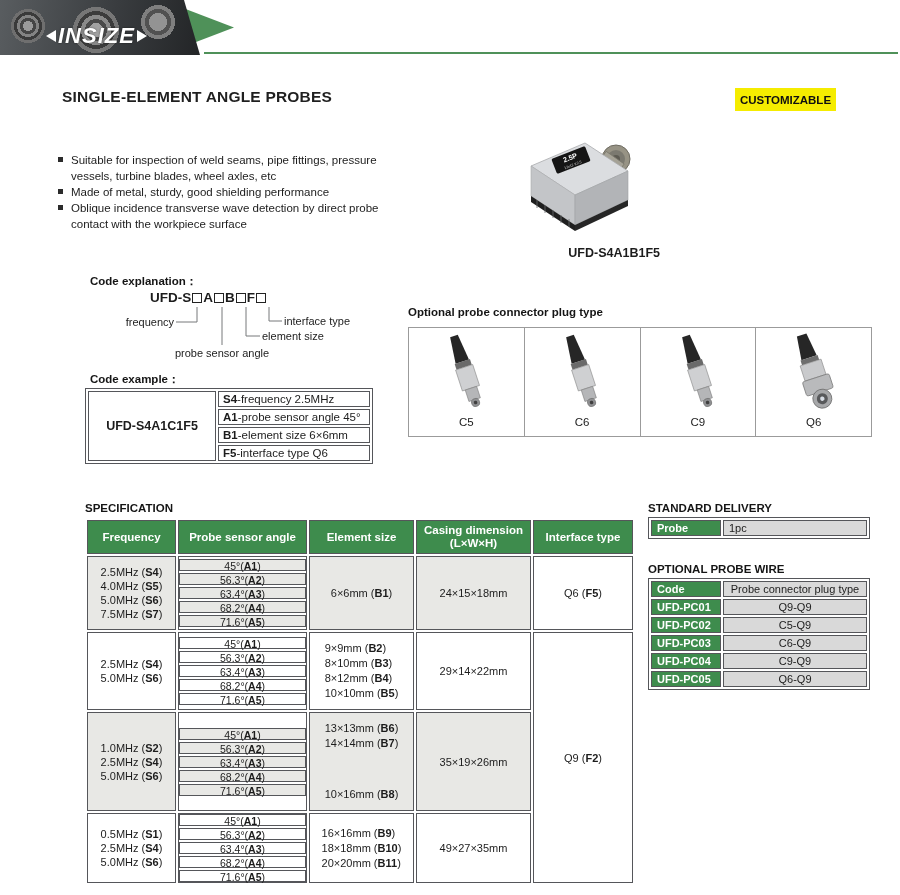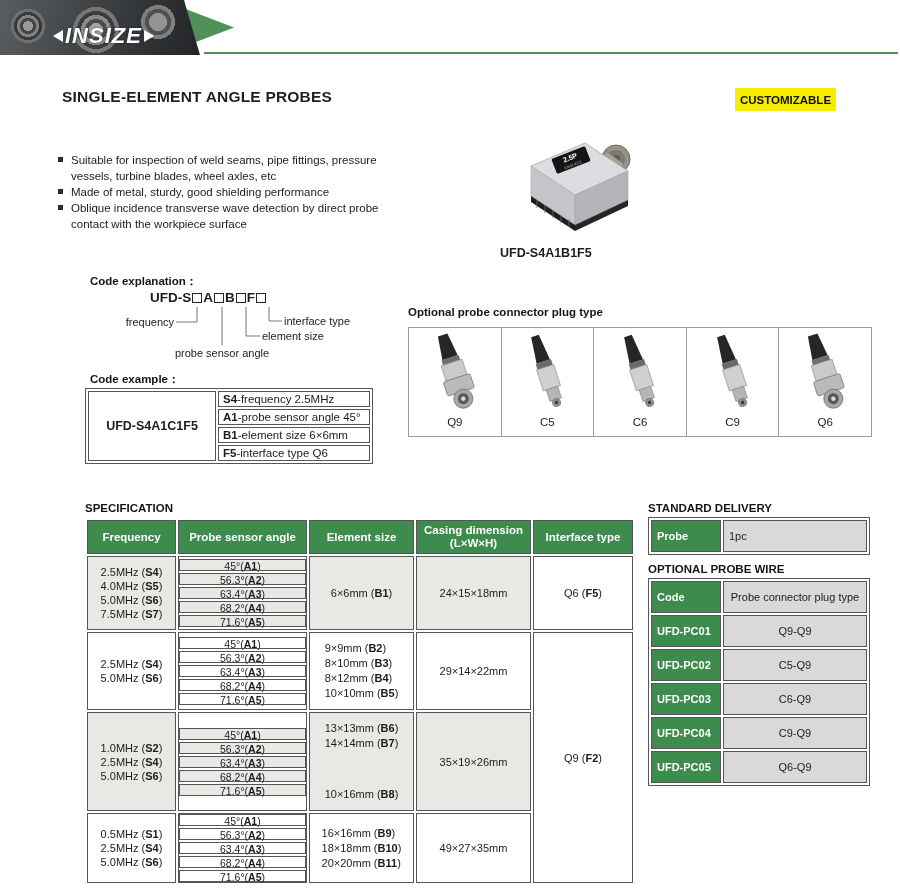--- a/index.html
+++ b/index.html
@@ -14,39 +14,39 @@
   .banner-line{position:absolute;left:204px;top:52px;width:694px;height:2px;background:var(--banner-green)}
   .banner-chevron{position:absolute;left:162px;top:0;width:72px;height:55px;background:var(--banner-green);
     clip-path:polygon(0 0,100% 50%,0 100%);z-index:1}
   .banner-photo{position:absolute;left:0;top:0;width:200px;height:55px;z-index:2;
     clip-path:polygon(0 0,184px 0,200px 55px,0 55px);
     background-image:
       radial-gradient(circle at 28px 26px,#9a9a9a 0 5px,#454545 5px 8px,#838383 8px 11px,#3a3a3a 11px 14px,#6f6f6f 14px 17px,rgba(0,0,0,0) 17px),
       radial-gradient(circle at 96px 30px,#a2a2a2 0 7px,#4a4a4a 7px 11px,#8a8a8a 11px 15px,#3c3c3c 15px 19px,#767676 19px 23px,rgba(0,0,0,0) 23px),
       radial-gradient(circle at 158px 22px,#939393 0 9px,#515151 9px 13px,#7f7f7f 13px 17px,rgba(0,0,0,0) 17px),
       linear-gradient(100deg,#595d60 0%,#3a3d40 55%,#232527 100%);}
-  .logo{position:absolute;left:53px;top:23px;z-index:3;color:#fff;font-weight:bold;font-style:italic;
+  .logo{position:absolute;left:46px;top:23px;z-index:3;color:#fff;font-weight:bold;font-style:italic;
     font-size:22px;letter-spacing:1px;display:flex;align-items:center;gap:2px;text-shadow:0 0 2px rgba(0,0,0,.6)}
   .logo-arrow{width:0;height:0;display:inline-block}
   .logo-arrow.l{border-top:6px solid transparent;border-bottom:6px solid transparent;border-right:10px solid #fff}
   .logo-arrow.r{border-top:6px solid transparent;border-bottom:6px solid transparent;border-left:10px solid #fff}
 
   
   .page-title{position:absolute;left:62px;top:88px;font-size:15.5px;font-weight:bold;letter-spacing:.2px;color:#1f1f1f}
   .badge{position:absolute;left:735px;top:88px;width:101px;height:23px;background:var(--yellow);
     display:flex;align-items:center;justify-content:center;font-weight:bold;font-size:11.5px;color:#101010}
 
   
   .features{position:absolute;left:58px;top:152px;width:330px;list-style:none}
   .features li{position:relative;padding-left:13px;font-size:11.5px;line-height:16px;margin-bottom:0}
   .features .sq{position:absolute;left:0;top:5px;width:5px;height:5px;background:#2b2b2b;display:inline-block}
 
   
   .product-fig{position:absolute;left:515px;top:126px;width:130px;height:112px}
-  .product-caption{position:absolute;left:500px;top:246px;width:160px;text-align:left;font-weight:bold;font-size:12.5px}
+  .product-caption{position:absolute;left:500px;top:246px;width:160px;text-align:right;font-weight:bold;font-size:12.5px}
 
   
   .sec-h{position:absolute;font-weight:bold;font-size:11.5px;color:#151515}
 
   
   .code-diagram{position:absolute;left:112px;top:290px;width:270px;height:72px;font-size:11px}
   .code-line{position:absolute;left:38px;top:0;font-weight:bold;font-size:13.5px;white-space:nowrap}
   .code-box{display:inline-block;width:10px;height:10px;border:1px solid #222;margin:0 1px -1px 1px;background:#fff}
   .cd-label{position:absolute;font-size:11px;color:#222;white-space:nowrap}
   .cd-freq{left:4px;top:26px;width:58px;text-align:right}
@@ -76,21 +76,21 @@
   .spec td .stack{display:inline-block;text-align:left;line-height:14px}
   .spec td.angle{padding:0;background:#fff}
   .spec td.angle .box{height:12px;line-height:12px;font-size:10.5px;border:1px solid var(--border);margin:0 0 2px 0;background:#fff}
   .spec td.angle .box:last-child{margin-bottom:0}
   .spec tr.gray td.angle .box{background:var(--group-gray)}
   .spec td.iface{background:#fff}
   .spec b{font-weight:bold}
 
   
   .mini{position:absolute;border-collapse:separate;border-spacing:2px;border:1px solid var(--border);background:#fff;table-layout:fixed}
-  .mini td{border:1px solid var(--border);font-size:11px;height:15px;vertical-align:middle;padding:9px 5px}
+  .mini td{border:1px solid var(--border);font-size:11px;height:15px;vertical-align:middle;padding:1px 5px}
   .mini td.g{background:var(--green);color:#fff;font-weight:bold;width:70px}
   .mini td.v{background:var(--cell-gray);width:144px}
   .mini td.vc{background:var(--cell-gray);width:144px;text-align:center}
   #sd-table{left:648px;top:517px;width:222px}
   #wire-table{left:648px;top:578px;width:222px}
 </style>
 </head>
 <body>
 
 <div id="page">
@@ -173,36 +173,20 @@
           <td class="desc"><b>B1</b>-element size 6×6mm</td>
         </tr>
         <tr>
           <td class="desc"><b>F5</b>-interface type Q6</td>
         </tr>
       </tbody>
     </table>
 
   <div class="sec-h" style="left:408px;top:306px">Optional probe connector plug type</div>
   <div class="plug-strip" id="plug-strip">
-      <div class="plug-cell">
-        <div class="plug-img">
-          <svg viewBox="0 0 60 84" width="62" height="84">
-      <g transform="rotate(-18 30 42)">
-        <polygon points="25,2 35,2 38,26 22,26" fill="#262626"></polygon>
-        <rect x="21" y="26" width="18" height="5" fill="#6e6e6e"></rect>
-        <rect x="19" y="31" width="22" height="16" fill="#c9cacc" stroke="#8a8a8a" stroke-width="0.6"></rect>
-        <rect x="16" y="47" width="28" height="15" rx="2" fill="#b9babc" stroke="#808080" stroke-width="0.8"></rect>
-        <circle cx="30" cy="69" r="9.5" fill="#a7a8aa" stroke="#6f6f6f" stroke-width="0.8"></circle>
-        <circle cx="30" cy="69" r="5.5" fill="#58595b"></circle>
-        <circle cx="30" cy="69" r="2.2" fill="#d7dde4"></circle>
-      </g>
-    </svg>
-        </div>
-        <div class="plug-label">Q9</div>
-      </div>
       <div class="plug-cell">
         <div class="plug-img">
           <svg viewBox="0 0 60 84" width="62" height="84">
       <g transform="rotate(-18 30 42)">
         <polygon points="26,3 34,3 37,30 23,30" fill="#262626"></polygon>
         <rect x="22" y="30" width="16" height="6" fill="#6a6a6a"></rect>
         <rect x="21" y="36" width="18" height="22" fill="#cfd0d2" stroke="#8a8a8a" stroke-width="0.6"></rect>
         <rect x="24" y="58" width="12" height="12" fill="#b5b6b8" stroke="#808080" stroke-width="0.6"></rect>
         <circle cx="30" cy="73" r="4" fill="#8f9092" stroke="#6f6f6f" stroke-width="0.7"></circle>
         <circle cx="30" cy="73" r="1.8" fill="#3f3f3f"></circle>

